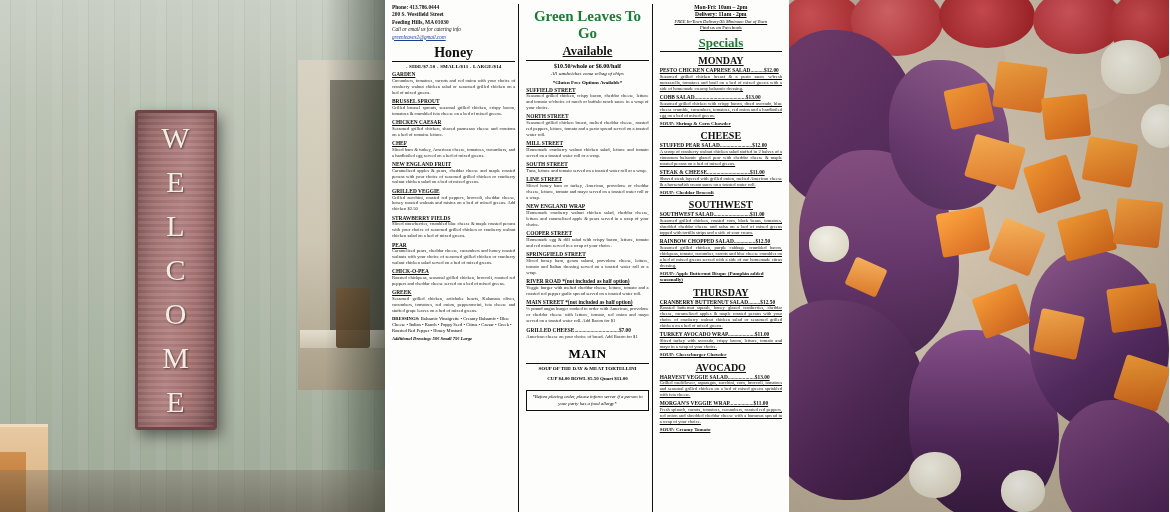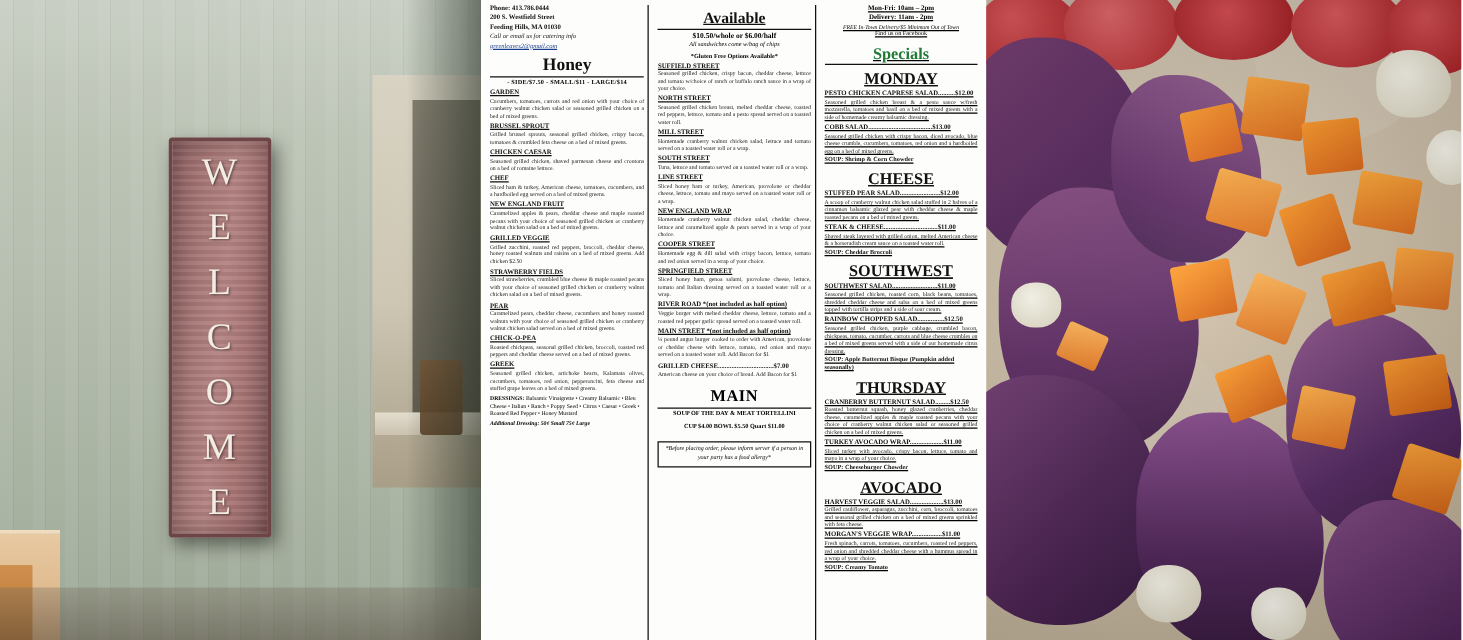--- a/index.html
+++ b/index.html
@@ -64,21 +64,21 @@
   .sec-title.green{color:#1f7a35;font-size:15px;}
   .sec-title.sand{font-size:12.5px;text-decoration:underline;}
   .sec-rule{border-bottom:1px solid #111;margin:1px 0 2px;}
   .sec-sub{text-align:center;font-size:5px;font-weight:bold;letter-spacing:.2px;margin-bottom:2px;}
 
   .item{margin-bottom:2.5px;}
   .item-name{font-size:5.4px;font-weight:bold;text-decoration:underline;color:#111;line-height:1.25;}
   .item-name.nolink{text-decoration:none;}
   .item-desc{font-size:4.6px;line-height:1.28;color:#1a1a1a;text-align:justify;}
   .price-line{font-size:5.4px;font-weight:bold;color:#111;line-height:1.25;}
-  .day{text-align:center;font-size:13px;font-weight:bold;text-decoration:underline;
+  .day{text-align:center;font-size:10px;font-weight:bold;text-decoration:underline;
     margin:3px 0 1px;color:#111;}
   .soup{font-size:5px;font-weight:bold;color:#111;margin:1px 0 3px;line-height:1.25;}
   .center-small{text-align:center;font-size:5px;line-height:1.3;}
   .center-small.b{font-weight:bold;}
   .center-small.i{font-style:italic;}
   .soups-box{margin-top:6px;}
   .soups-title{text-align:center;font-weight:bold;font-size:13px;letter-spacing:.5px;}
   .allergy{margin-top:8px;border:1px solid #111;padding:3px 2px;text-align:center;
     font-size:4.8px;font-style:italic;line-height:1.35;}
   .dress{font-size:4.6px;line-height:1.3;margin-top:2px;}
@@ -176,20 +176,21 @@
         </div>
 
         <div class="dress">
           <span style="font-weight:bold;">DRESSINGS:</span>
           <span>Balsamic Vinaigrette • Creamy Balsamic • Bleu Cheese • Italian • Ranch • Poppy Seed • Citrus • Caesar • Greek • Roasted Red Pepper • Honey Mustard</span>
         </div>
         <div class="dress" style="font-style:italic;font-weight:bold;margin-top:2px;">Additional Dressing: 50¢ Small 75¢ Large</div>
       </div>
 
       <div class="mcol col2">
+        <div class="sec-title green">Green Leaves To Go</div>
         <div class="sec-title sand">Available</div>
         <div class="sec-rule"></div>
         <div class="center-small b" style="font-size:6px;">$10.50/whole or $6.00/half</div>
         <div class="center-small i">All sandwiches come w/bag of chips</div>
         <div class="center-small b" style="margin-top:3px;">*Gluten Free Options Available*</div>
 
         <div class="item">
           <div class="item-name">SUFFIELD STREET</div>
           <div class="item-desc">Seasoned grilled chicken, crispy bacon, cheddar cheese, lettuce and tomato w/choice of ranch or buffalo ranch sauce in a wrap of your choice.</div>
         </div>

